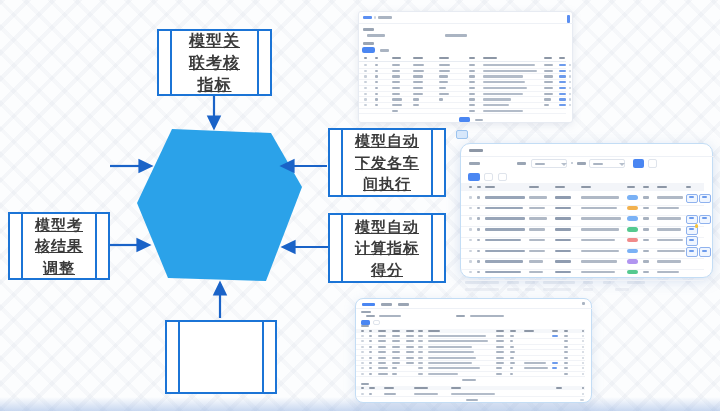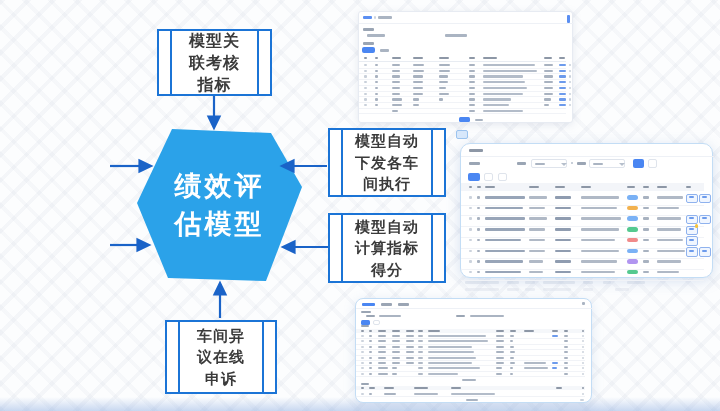--- a/index.html
+++ b/index.html
@@ -22,21 +22,21 @@
   
   .fbox{
     position:absolute;z-index:4;background:#fff;
     border:2px solid #1b74d6;box-sizing:border-box;
     display:flex;align-items:center;justify-content:center;
   }
   .fbox .vline{position:absolute;top:0;bottom:0;width:2px;background:#1b74d6;}
   .fbox .vl{left:11px;} .fbox .vr{right:11px;}
   .fbox .box-label{
     white-space:pre-line;text-align:center;font-weight:700;color:#3a3a3a;
-    font-size:15px;line-height:21.5px;letter-spacing:1px;
+    font-size:15px;line-height:21.5px;letter-spacing:1px;text-decoration:underline;
   }
   .fbox.big .box-label{font-size:16px;line-height:22px;}
   .hex-label{
     position:absolute;left:137px;top:129px;width:165px;height:152px;z-index:4;
     display:flex;align-items:center;justify-content:center;text-align:center;
     color:#fff;font-weight:700;font-size:27px;line-height:38px;letter-spacing:3px;
     white-space:pre-line;
   }
   svg.diagram{position:absolute;left:0;top:0;z-index:3;}
   
@@ -494,44 +494,46 @@
       <polygon points="151,166 139.5,160.5 139.5,171.5"></polygon>
       <line x1="110" y1="245" x2="138" y2="245"></line>
       <polygon points="149,245 137.5,239.5 137.5,250.5"></polygon>
       <line x1="327" y1="166" x2="293" y2="166"></line>
       <polygon points="282,166 293.5,160.5 293.5,171.5"></polygon>
       <line x1="330" y1="247" x2="294" y2="247"></line>
       <polygon points="283,247 294.5,241.5 294.5,252.5"></polygon>
     </g>
   </svg>
 
-  <div class="hex-label">绩效评
-估模型</div>
 
   <div class="fbox big" style="left:157px;top:29px;width:115px;height:67px">
     <div class="vline vl"></div>
     <div class="vline vr"></div>
     <div class="box-label">模型关
 联考核
 指标</div>
   </div>
+  <div class="fbox" style="left:8px;top:212px;width:102px;height:68px">
+    <div class="vline vl"></div>
+    <div class="vline vr"></div>
+    <div class="box-label">模型考
+核结果
+调整</div>
+  </div>
   <div class="fbox" style="left:328px;top:128px;width:118px;height:69px">
     <div class="vline vl"></div>
     <div class="vline vr"></div>
     <div class="box-label">模型自动
 下发各车
 间执行</div>
   </div>
   <div class="fbox" style="left:328px;top:213px;width:118px;height:70px">
     <div class="vline vl"></div>
     <div class="vline vr"></div>
     <div class="box-label">模型自动
 计算指标
 得分</div>
   </div>
   <div class="fbox" style="left:165px;top:320px;width:112px;height:74px">
     <div class="vline vl"></div>
     <div class="vline vr"></div>
-    <div class="box-label">车间异
-议在线
-申诉</div>
   </div>
 </div>
 
 </body></html>

